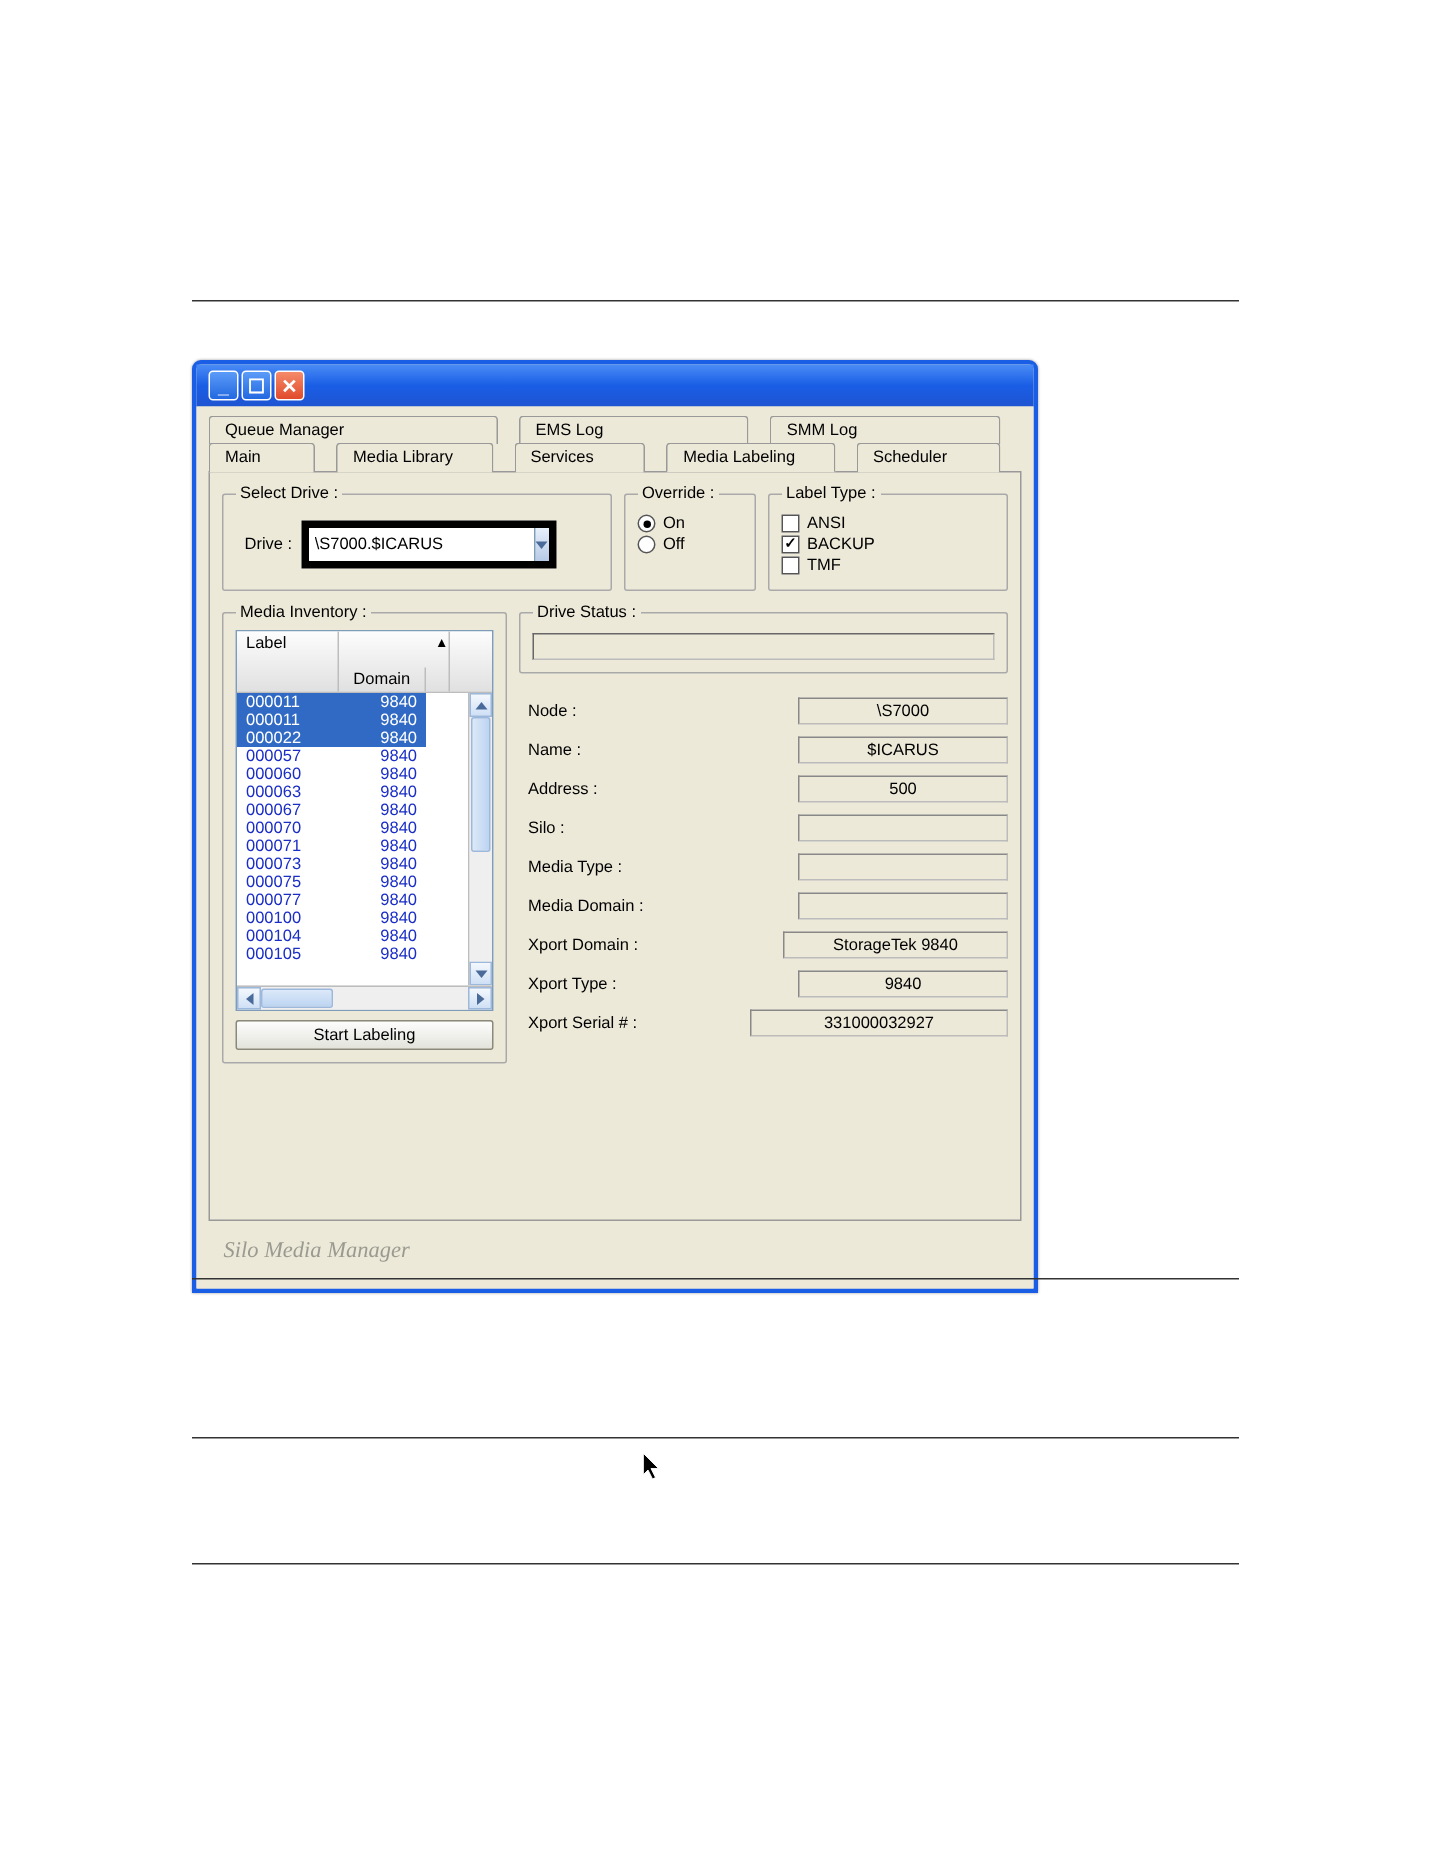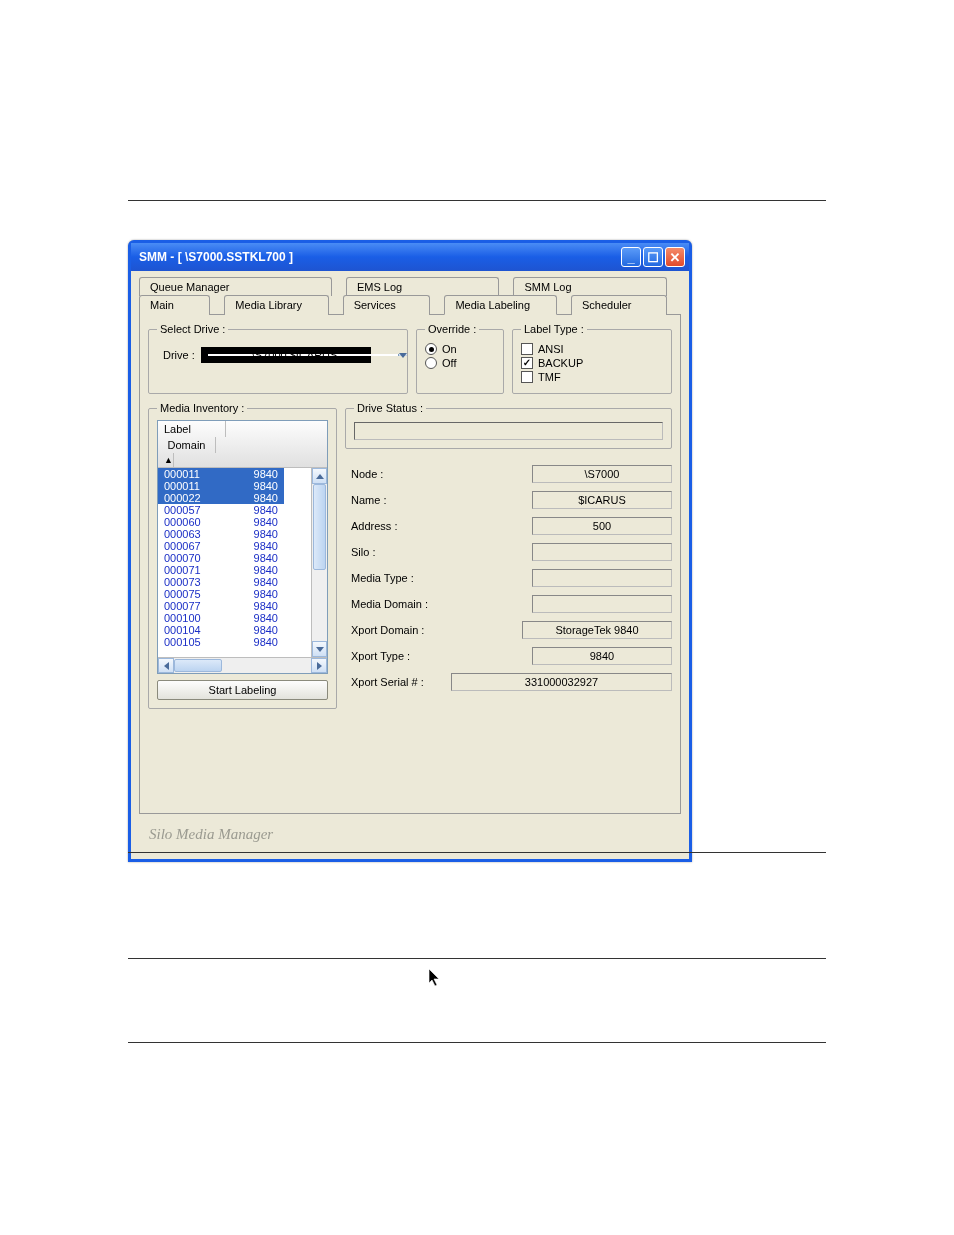--- a/index.html
+++ b/index.html
@@ -96,25 +96,24 @@
   }
 
   .top-row { display: flex; gap: 8px; margin-bottom: 8px; }
   .select-drive { flex: 0 0 260px; }
   .override { width: 88px; }
   .labeltype { flex: 1; }
 
   .dropdown {
     display: inline-flex;
     align-items: stretch;
-    border: 7px solid #000000;
+    border: 5px solid #000000;
     background: #fff;
-    height: 16px;
+    height: 32px;
     width: 170px;
-    padding-left: 40px;
   }
   .dropdown input {
     flex: 1; border: none; font-size: 11px; padding: 0 4px; outline: none;
   }
   .dropdown .dd-btn {
     width: 16px;
     background: linear-gradient(to bottom,#e8f0fb,#b6c9e6);
     border-left: 1px solid #7f9db9;
     display:flex;align-items:center;justify-content:center;
   }
@@ -135,21 +134,20 @@
   .listview {
     border: 1px solid #7f9db9;
     background: #fff;
     height: 254px;
     display: flex; flex-direction: column;
     font-size: 11px;
   }
   .lv-header-row {
     display:flex; background: linear-gradient(to bottom,#fdfdfd,#e0e0e0);
     border-bottom:1px solid #bdbdbd;
-    flex-direction:column;
   }
   .lv-header-row > div {
     border-right:1px solid #bdbdbd;
     padding: 2px 6px;
     color:#000;
   }
   .lv-body-outer { flex:1; display:flex; overflow:hidden; }
   .lv-body { flex:1; overflow:hidden; }
   .lv-row { display:flex; }
   .lv-row > div { padding: 0 6px; color:#1a2ec6; }
@@ -213,38 +211,37 @@
 
   .cursor {
     position:absolute;
     width:12px;height:18px;
     pointer-events:none;
   }
   .cursor svg { width:12px;height:18px; }
 
   .col-label { width: 68px; }
   .col-domain { width: 58px; text-align: right; }
-  .lv-header-row .col-domain { text-align:center; }
+  .lv-header-row .col-domain { text-align:center;margin-top:24px; }
 
   .tri-up { width:0;height:0;border-left:4px solid transparent;border-right:4px solid transparent;border-bottom:5px solid #4a6b9a; }
   .tri-down { width:0;height:0;border-left:4px solid transparent;border-right:4px solid transparent;border-top:5px solid #4a6b9a; }
   .tri-left { width:0;height:0;border-top:4px solid transparent;border-bottom:4px solid transparent;border-right:5px solid #4a6b9a; }
   .tri-right { width:0;height:0;border-top:4px solid transparent;border-bottom:4px solid transparent;border-left:5px solid #4a6b9a; }
 
   .scroll-up-caret { font-size:9px; color:#4a6b9a; }
 </style>
 </head>
 <body>
 
 <div class="hr" style="top:200px;"></div>
 
 <div class="page-container" style="top:240px;">
   <div class="window">
     <div class="titlebar">
-      <span class="title-text">SMM - [ \S7000.SSTKL700 ]</span>
       <div class="tb-btns">
         <div class="tb-btn">_</div>
         <div class="tb-btn">☐</div>
         <div class="tb-btn close">✕</div>
       </div>
     </div>
 
     <div class="client">
 
       <div class="tabs-row">
@@ -439,21 +436,21 @@
                 <div class="info-row">
                   <div class="ilab">Xport Domain :</div>
                   <div class="ival wide" style="width: 150px;">StorageTek 9840</div>
                 </div>
                 <div class="info-row">
                   <div class="ilab">Xport Type :</div>
                   <div class="ival">9840</div>
                 </div>
                 <div class="info-row">
                   <div class="ilab">Xport Serial # :</div>
-                  <div class="ival wide" style="width: 221px; text-align: right;">331000032927</div>
+                  <div class="ival wide" style="width: 172px; text-align: right;">331000032927</div>
                 </div>
               </div>
           </div>
         </div>
 
       </div>
 
       <div class="footer-brand">Silo Media Manager</div>
     </div>
   </div>

